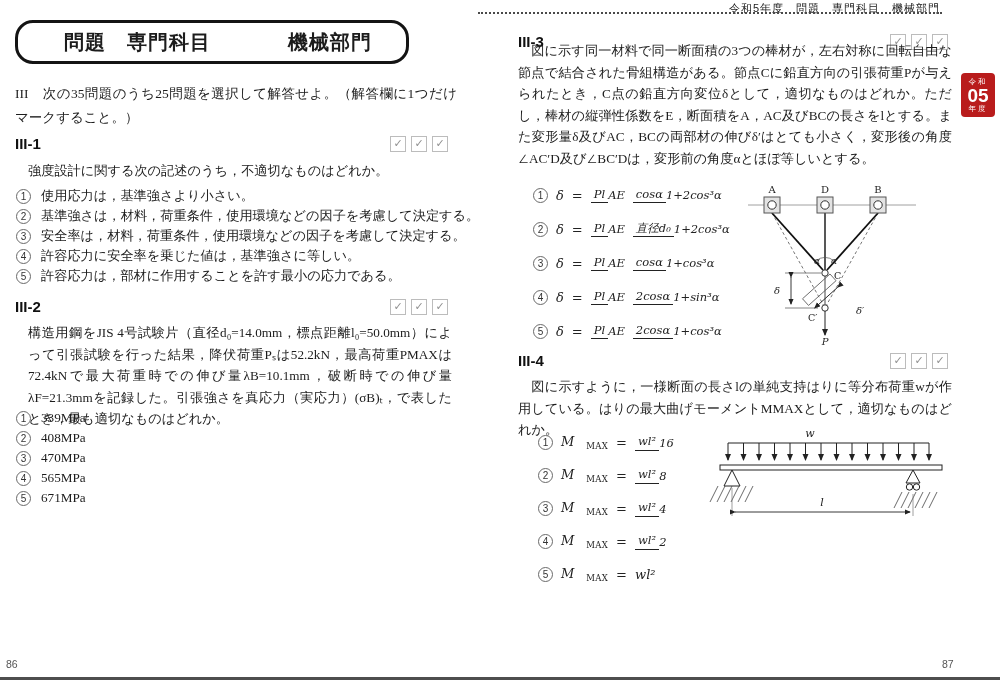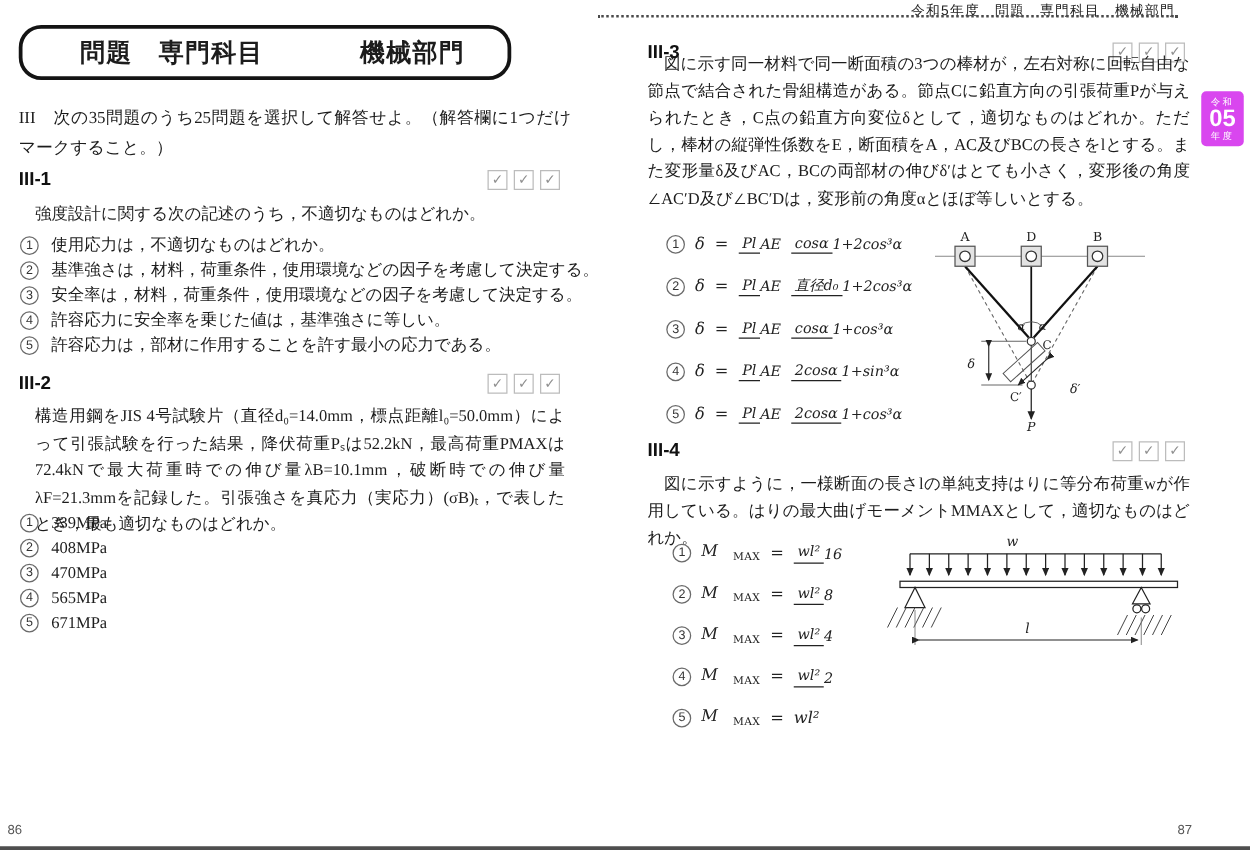--- a/index.html
+++ b/index.html
@@ -24,21 +24,21 @@
   .opts{display:flex;flex-direction:column;}
   .orow{display:flex;align-items:center;gap:10px;font-size:13.2px;height:20px;}
   .cnum{flex:0 0 auto;width:13px;height:13px;border:1px solid #6a6a6a;border-radius:50%;
         font:10px/13px "Liberation Sans",sans-serif;text-align:center;color:#333;background:#fff;}
   .pageno{font:10.5px "Liberation Sans",sans-serif;color:#555;}
 
   
   .runhead{top:1px;left:485px;width:455px;text-align:right;font-family:"Liberation Sans",sans-serif;
            font-size:11px;letter-spacing:1px;color:#222;}
   .dotrule{left:478px;top:12px;width:464px;height:0;border-top:2px dotted #4a4a4a;}
-  .yeartab{left:961px;top:73px;width:34px;height:44px;background:#d946ef;border-radius:4px;color:#fff;
+  .yeartab{left:961px;top:73px;width:34px;height:44px;background:#b91c1c;border-radius:4px;color:#fff;
            display:flex;flex-direction:column;align-items:center;justify-content:center;
            font-family:"Liberation Sans",sans-serif;}
   .yeartab .t{font-size:7.5px;letter-spacing:2px;}
   .yeartab .n{font-size:19px;font-weight:bold;line-height:17px;}
 
   
   .frow{display:flex;align-items:center;gap:8px;height:34px;
         font:italic 13px "DejaVu Serif",serif;color:#222;}
   .frow33{height:33px;}
   .feq{font-style:normal;}
@@ -69,21 +69,21 @@
     <span class="chks">
       <span class="chk">✓</span>
       <span class="chk">✓</span>
       <span class="chk">✓</span>
     </span>
   </div>
   <div class="abs lead" style="left:28px;top:160px;width:420px;">強度設計に関する次の記述のうち，不適切なものはどれか。</div>
   <div class="abs opts" style="left:16px;top:186px;">
     <div class="orow">
         <span class="cnum">1</span>
-        <span>使用応力は，不適切なものはどれか。</span>
+        <span>使用応力は，基準強さより小さい。</span>
       </div>
     <div class="orow">
         <span class="cnum">2</span>
         <span>基準強さは，材料，荷重条件，使用環境などの因子を考慮して決定する。</span>
       </div>
     <div class="orow">
         <span class="cnum">3</span>
         <span>安全率は，材料，荷重条件，使用環境などの因子を考慮して決定する。</span>
       </div>
     <div class="orow">

